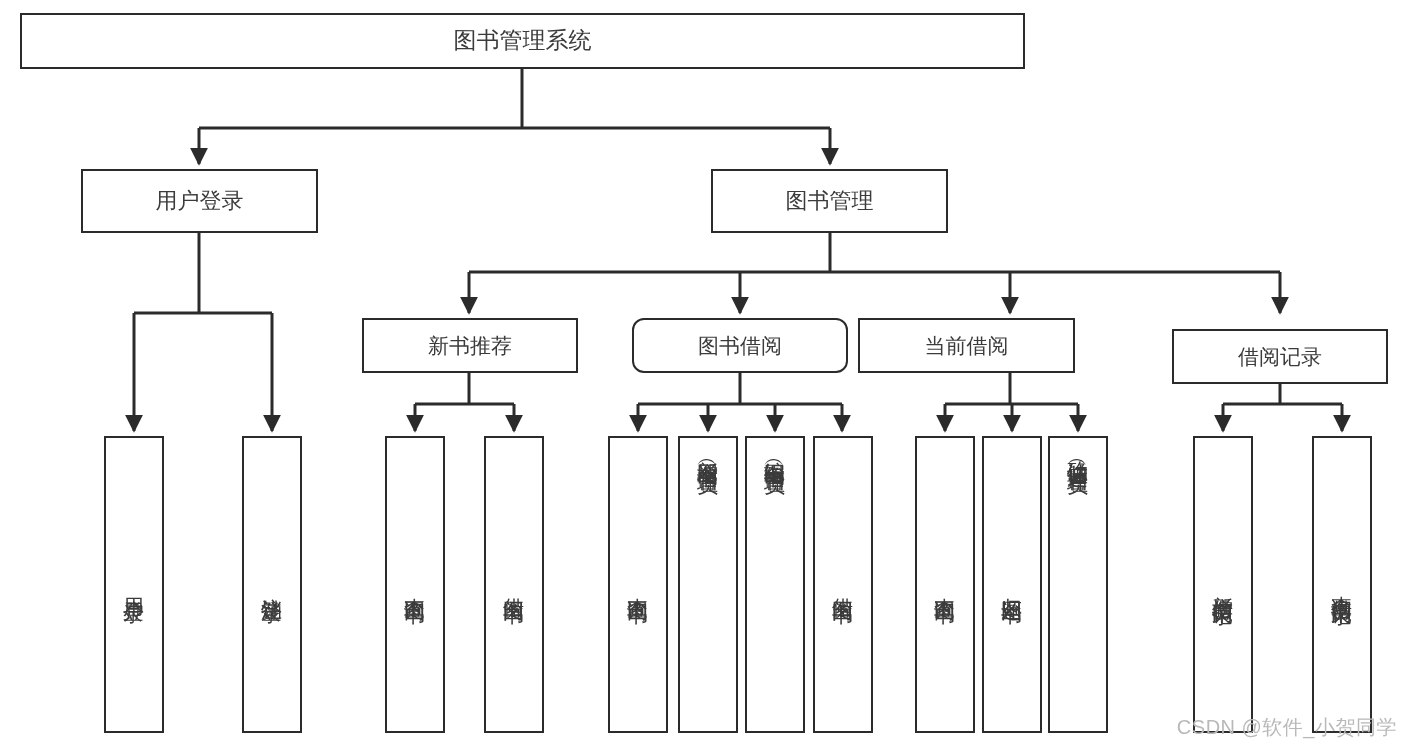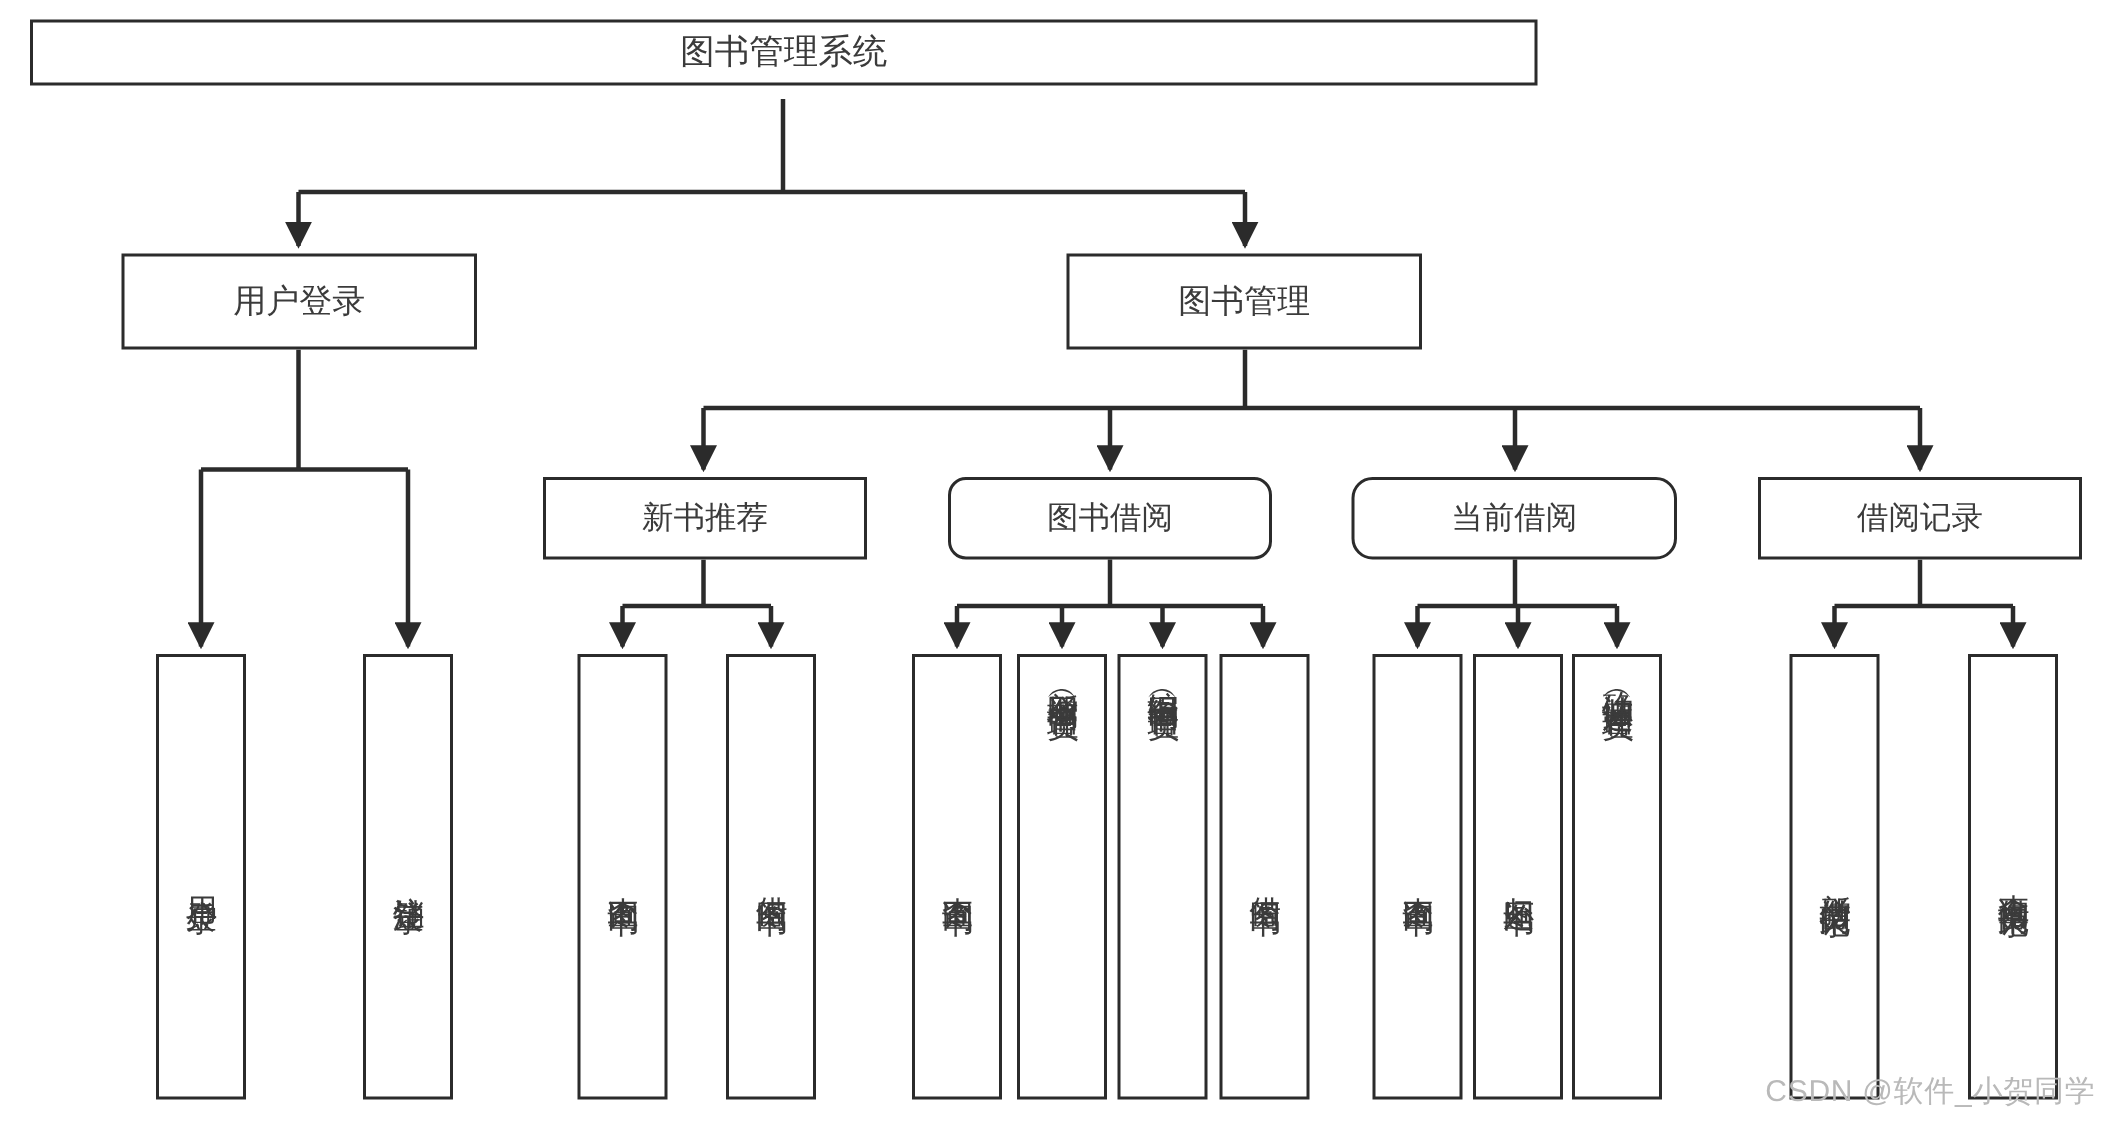--- a/index.html
+++ b/index.html
@@ -121,45 +121,45 @@
       <path d="M 1012 404 L 1012 431" marker-end="url(#arrow)"></path>
       <path d="M 1078 404 L 1078 431" marker-end="url(#arrow)"></path>
 
       <path d="M 1280 373 L 1280 404"></path>
       <path d="M 1223 404 L 1342 404"></path>
       <path d="M 1223 404 L 1223 431" marker-end="url(#arrow)"></path>
       <path d="M 1342 404 L 1342 431" marker-end="url(#arrow)"></path>
     </g>
   </svg>
 
-  <div class="node root" style="left:20px; top:13px; width:1005px; height:44px;">
+  <div class="node root" style="left:20px; top:13px; width:1005px; height:56px;">
     <span class="node-label">图书管理系统</span>
   </div>
 
   <div class="node level2" style="left:81px; top:169px; width:237px; height:64px;">
     <span class="node-label">用户登录</span>
   </div>
 
   <div class="node level2" style="left:711px; top:169px; width:237px; height:64px;">
     <span class="node-label">图书管理</span>
   </div>
 
   <div class="node level3" style="left:362px; top:318px; width:216px; height:55px;">
     <span class="node-label">新书推荐</span>
   </div>
 
   <div class="node level3" style="left:632px; top:318px; width:216px; height:55px;border-radius:12px;">
     <span class="node-label">图书借阅</span>
   </div>
 
-  <div class="node level3" style="left:901px; top:318px; width:217px; height:55px;border-radius:14px;">
+  <div class="node level3" style="left:858px; top:318px; width:217px; height:55px;">
     <span class="node-label">当前借阅</span>
   </div>
 
-  <div class="node level3" style="left:1172px; top:318px; width:216px; height:55px;">
+  <div class="node level3" style="left:1172px; top:329px; width:216px; height:55px;">
     <span class="node-label">借阅记录</span>
   </div>
 
   <div class="node leaf centered" style="left:104px; top:436px; width:60px; height:297px;">
     <span class="node-label">用户登录</span>
   </div>
 
   <div class="node leaf centered" style="left:242px; top:436px; width:60px; height:297px;">
     <span class="node-label">注销登录</span>
   </div>

